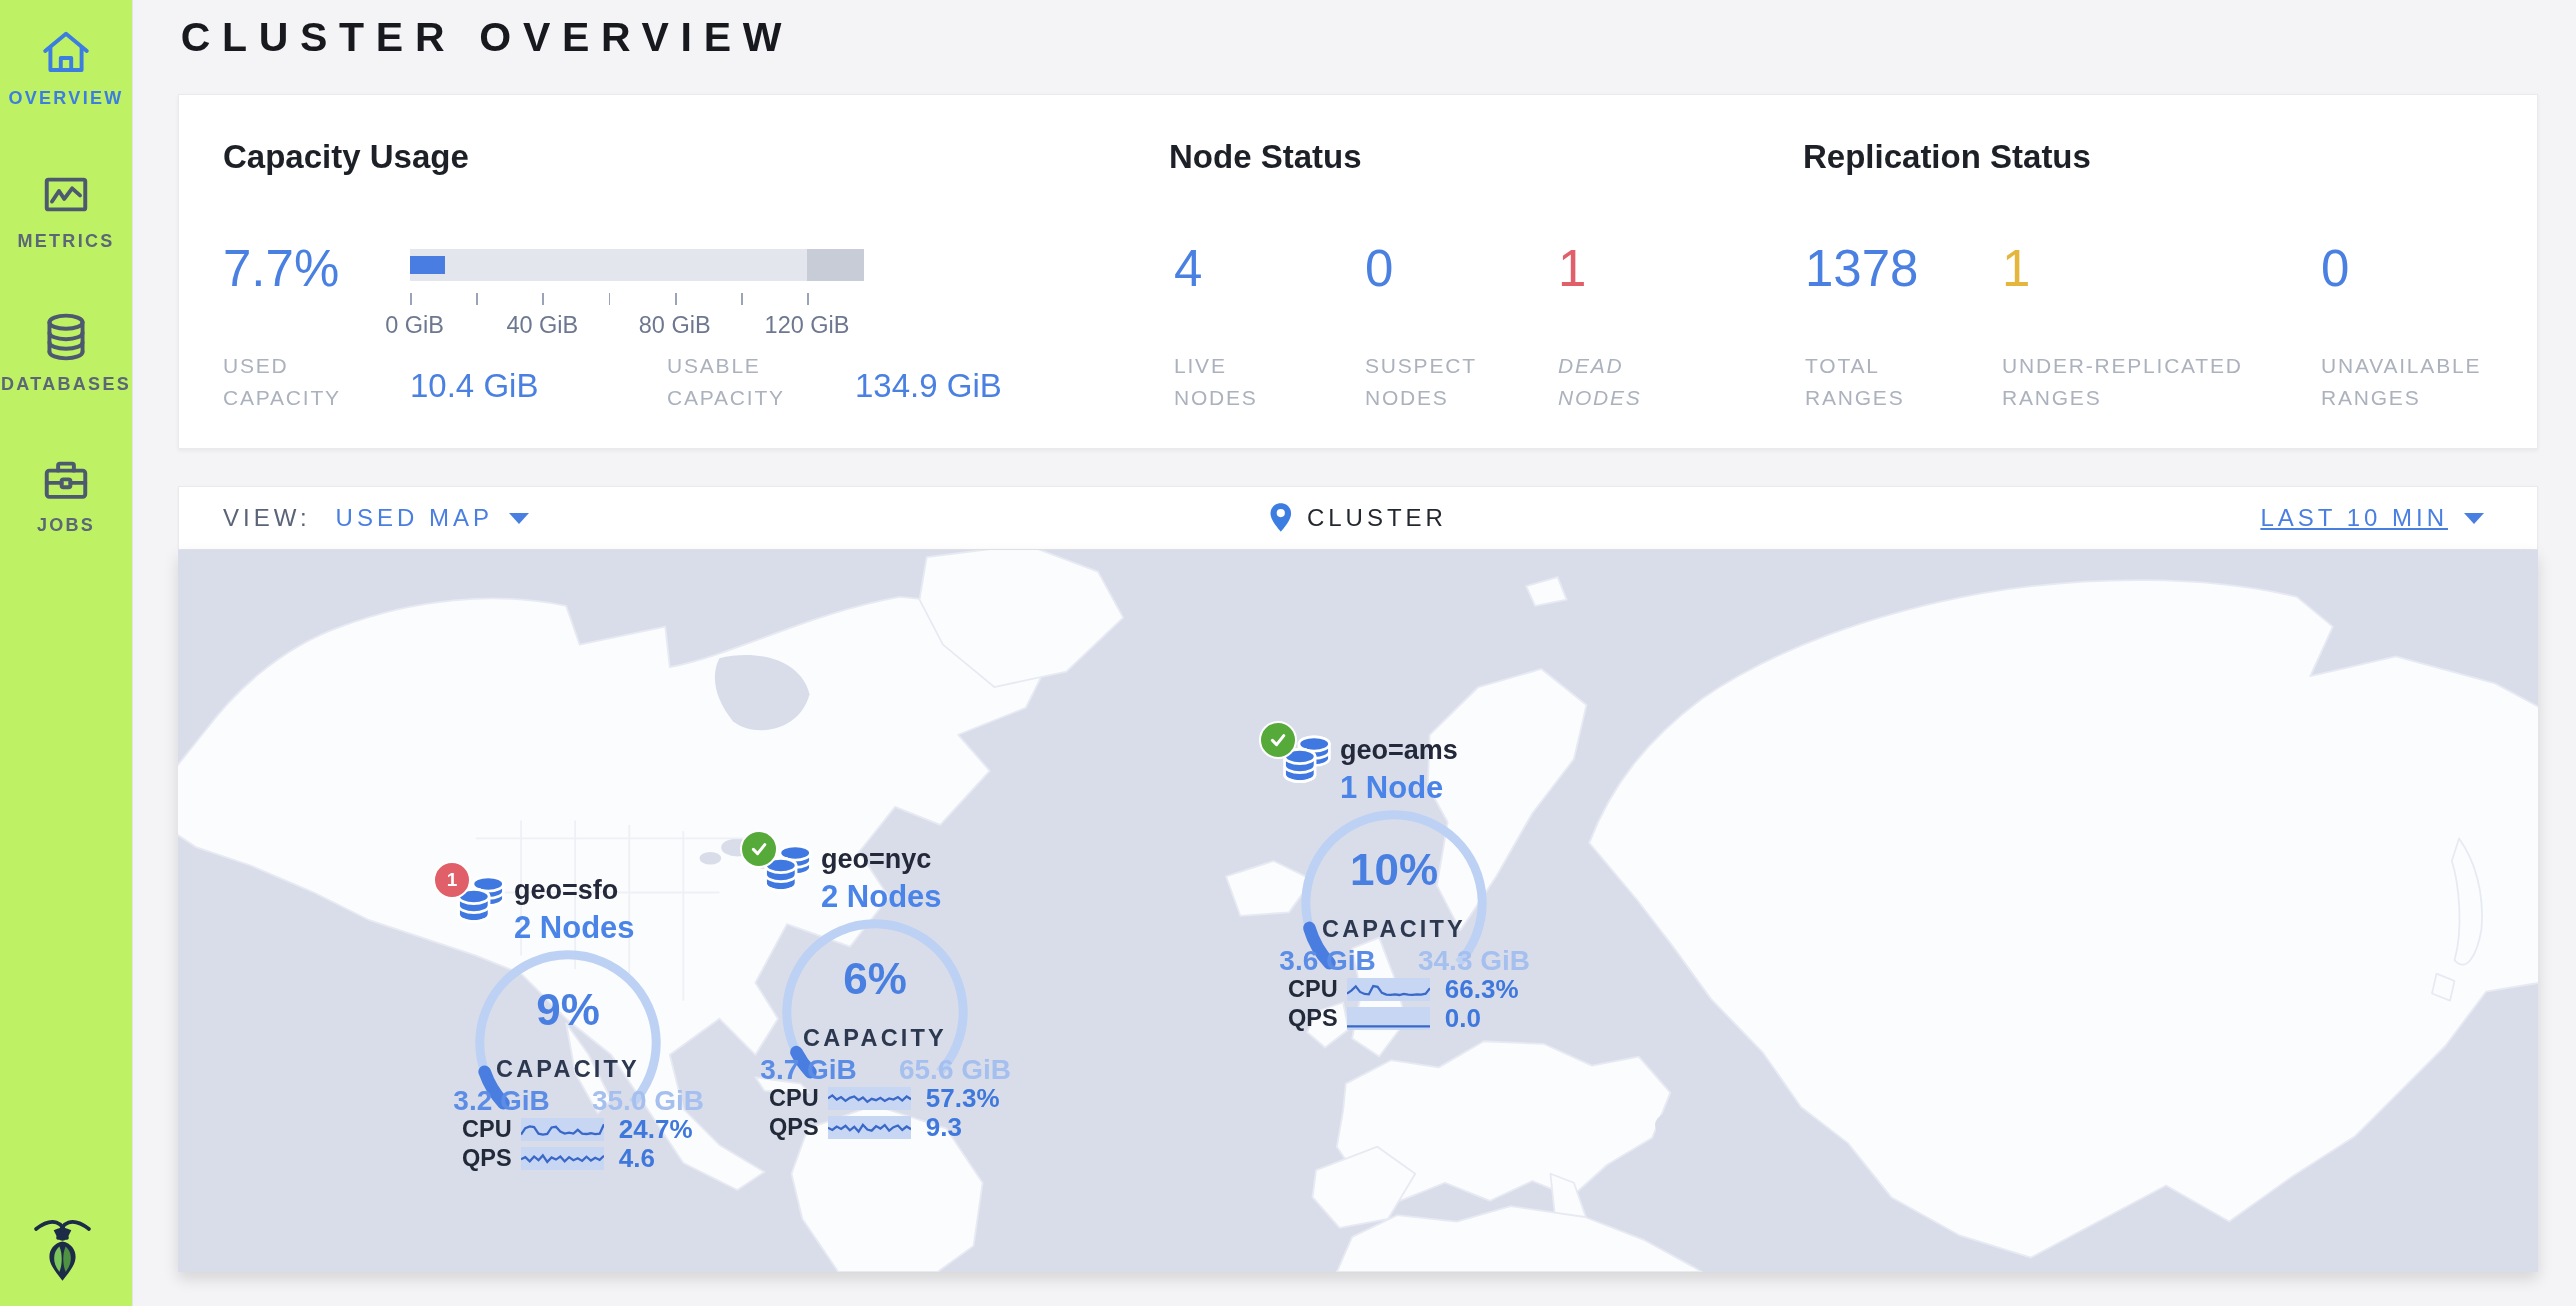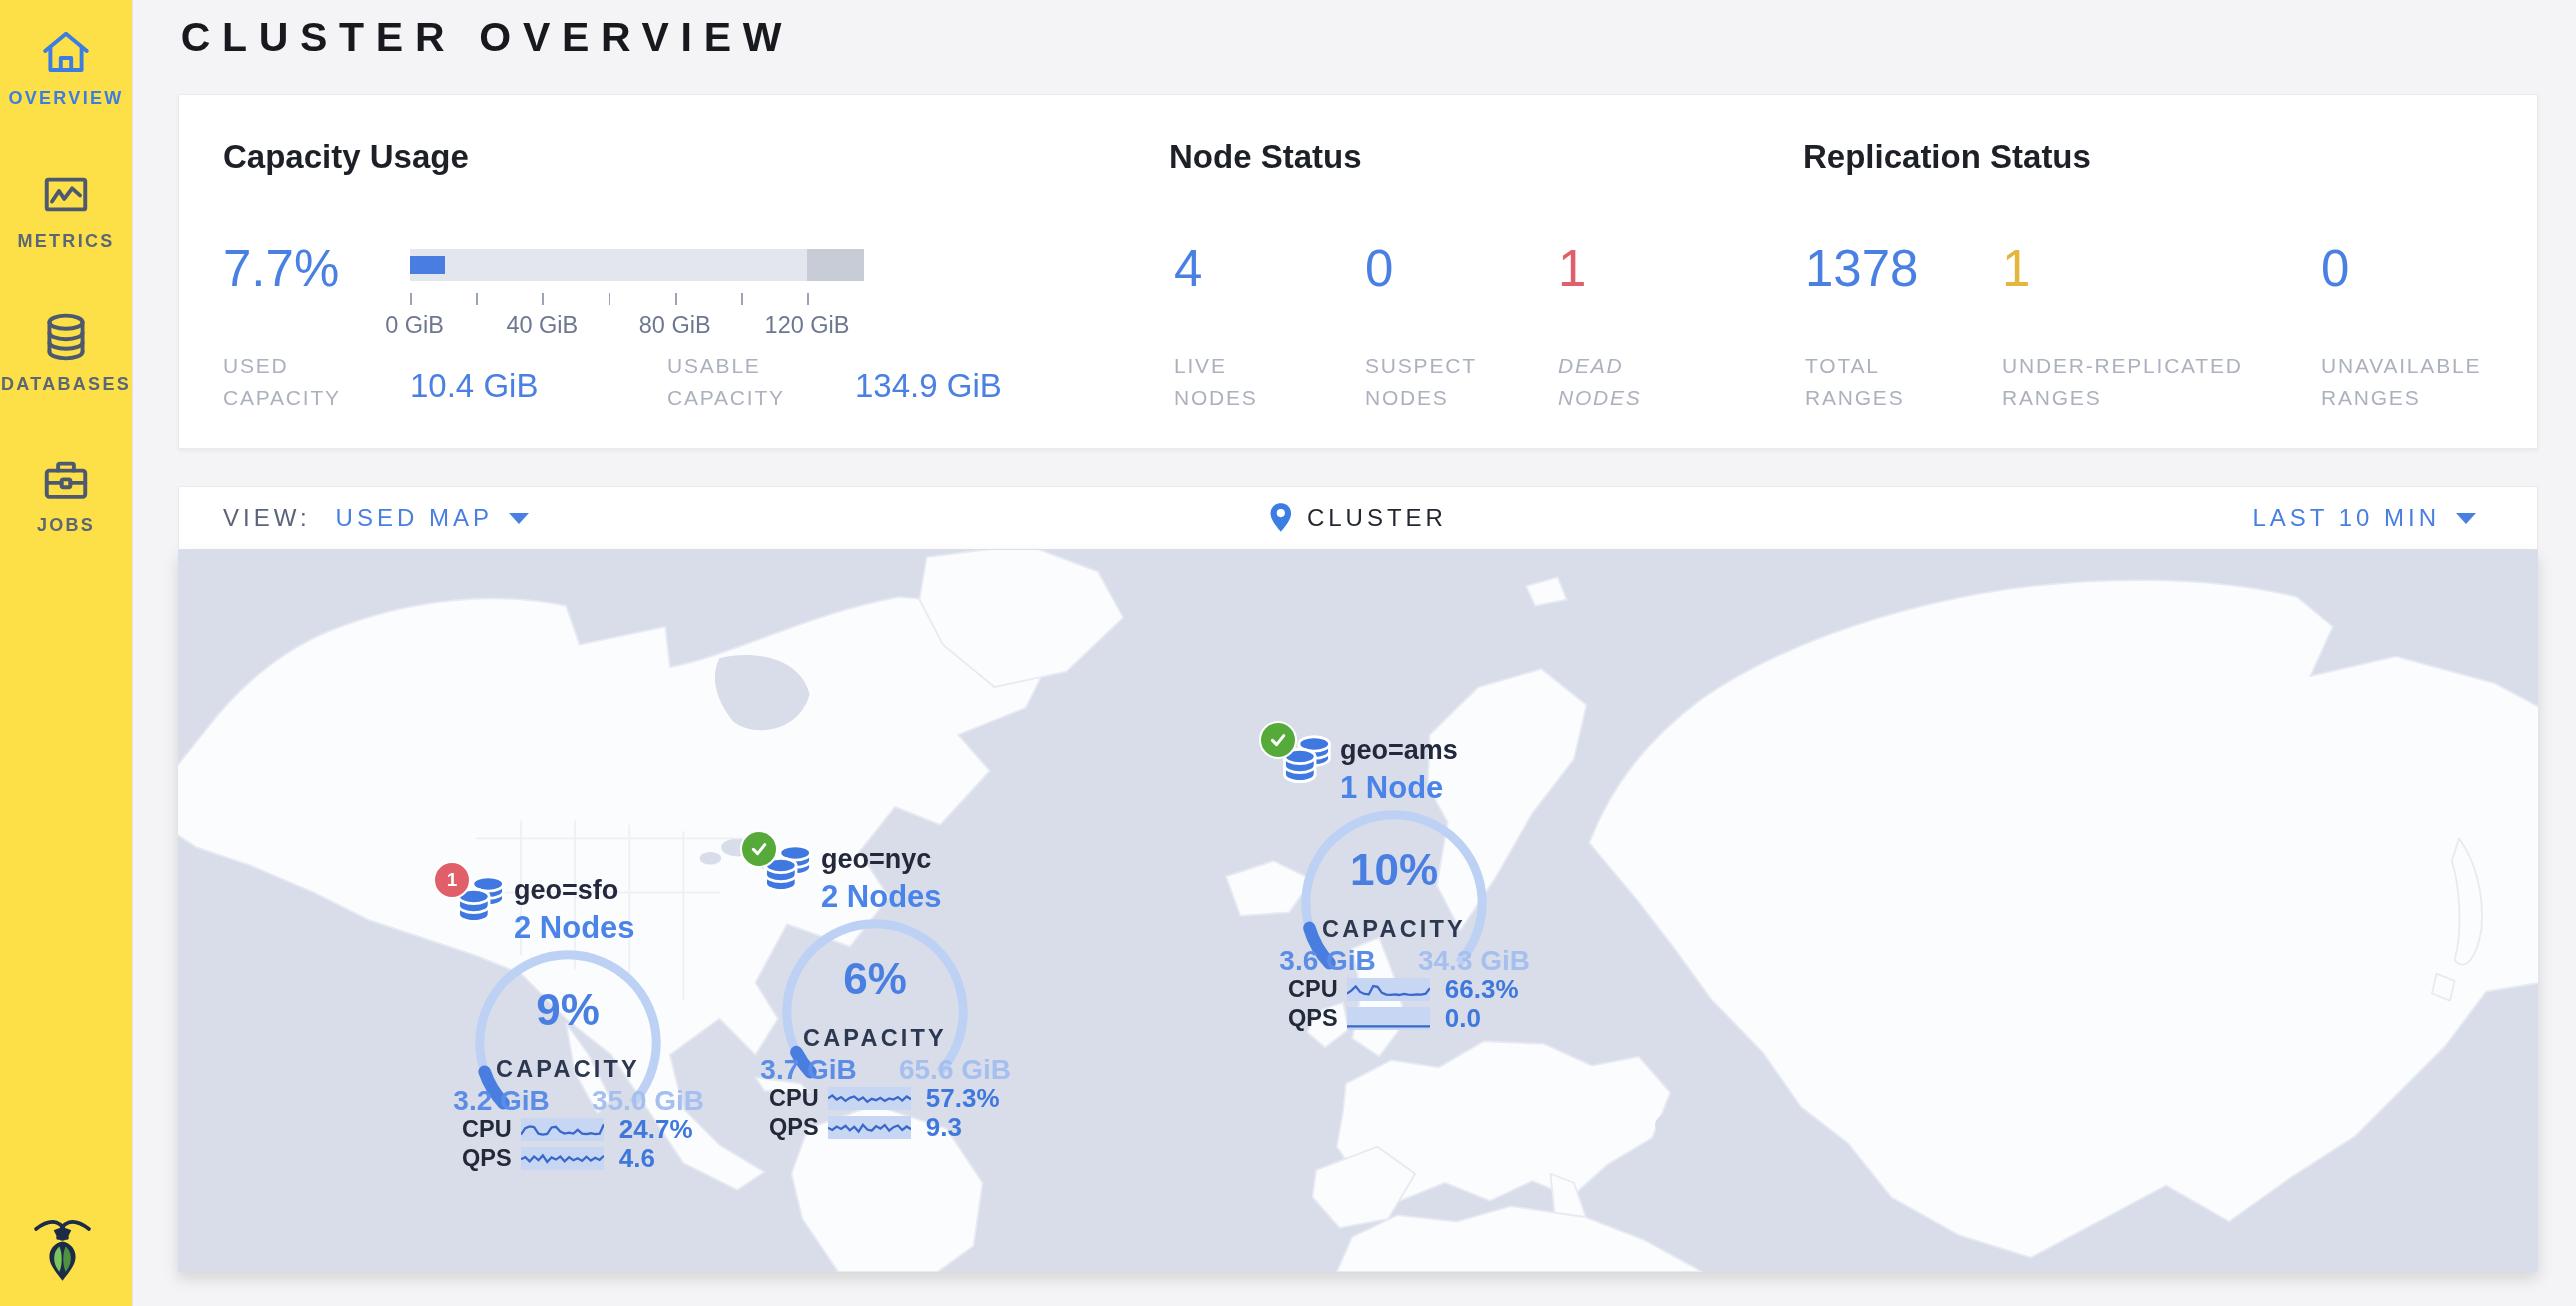--- a/index.html
+++ b/index.html
@@ -7,21 +7,21 @@
   body {
     background:#f4f4f6;
     font-family:"Liberation Sans", sans-serif;
     color:#1d2127;
     position:relative;
   }
 
   
   .sidebar {
     position:absolute; left:0; top:0; bottom:0; width:133px;
-    background:#fde047; border-right:0.9px solid #e3e4e8; z-index:10;
+    background:#bef264; border-right:0.9px solid #e3e4e8; z-index:10;
   }
   .nav-item { width:100%; text-align:center; padding-top:25px; cursor:pointer; }
   .nav-item svg { display:block; margin:0 auto; }
   .nav-label {
     display:block; margin-top:10.8px; font-size:18px; font-weight:bold;
     letter-spacing:2.3px; color:#5b6677;
   }
   .nav-item.active .nav-label { color:#3b7de0; }
   .logo { position:absolute; left:31px; bottom:14.4px; width:63px; height:87px; }
 
@@ -71,21 +71,21 @@
   .caret {
     display:inline-block; width:0; height:0; margin-left:16px;
     border-left:10px solid transparent; border-right:10px solid transparent;
     border-top:11.7px solid #4a7fe2;
   }
   .vb-center {
     position:absolute; left:50%; transform:translateX(-50%);
     display:flex; align-items:center; color:#23272f;
   }
   .vb-center svg { margin-right:14.4px; }
-  .vb-right { position:absolute; right:61px; color:#4a7fe2; cursor:pointer; display:flex; align-items:center; }
+  .vb-right { position:absolute; right:53px; color:#4a7fe2; cursor:pointer; display:flex; align-items:center;text-decoration:underline; }
 
   
   .map-panel {
     position:absolute; left:0; top:550px; width:2360px; height:722px;
     background:#d9ddea; overflow:hidden; box-shadow:0 7.2px 14.4px rgba(0,0,0,.13);
   }
   .map-panel > svg.world { position:absolute; left:0; top:0; }
 
   
   .marker { position:absolute; width:271px; height:316px; cursor:pointer; }

